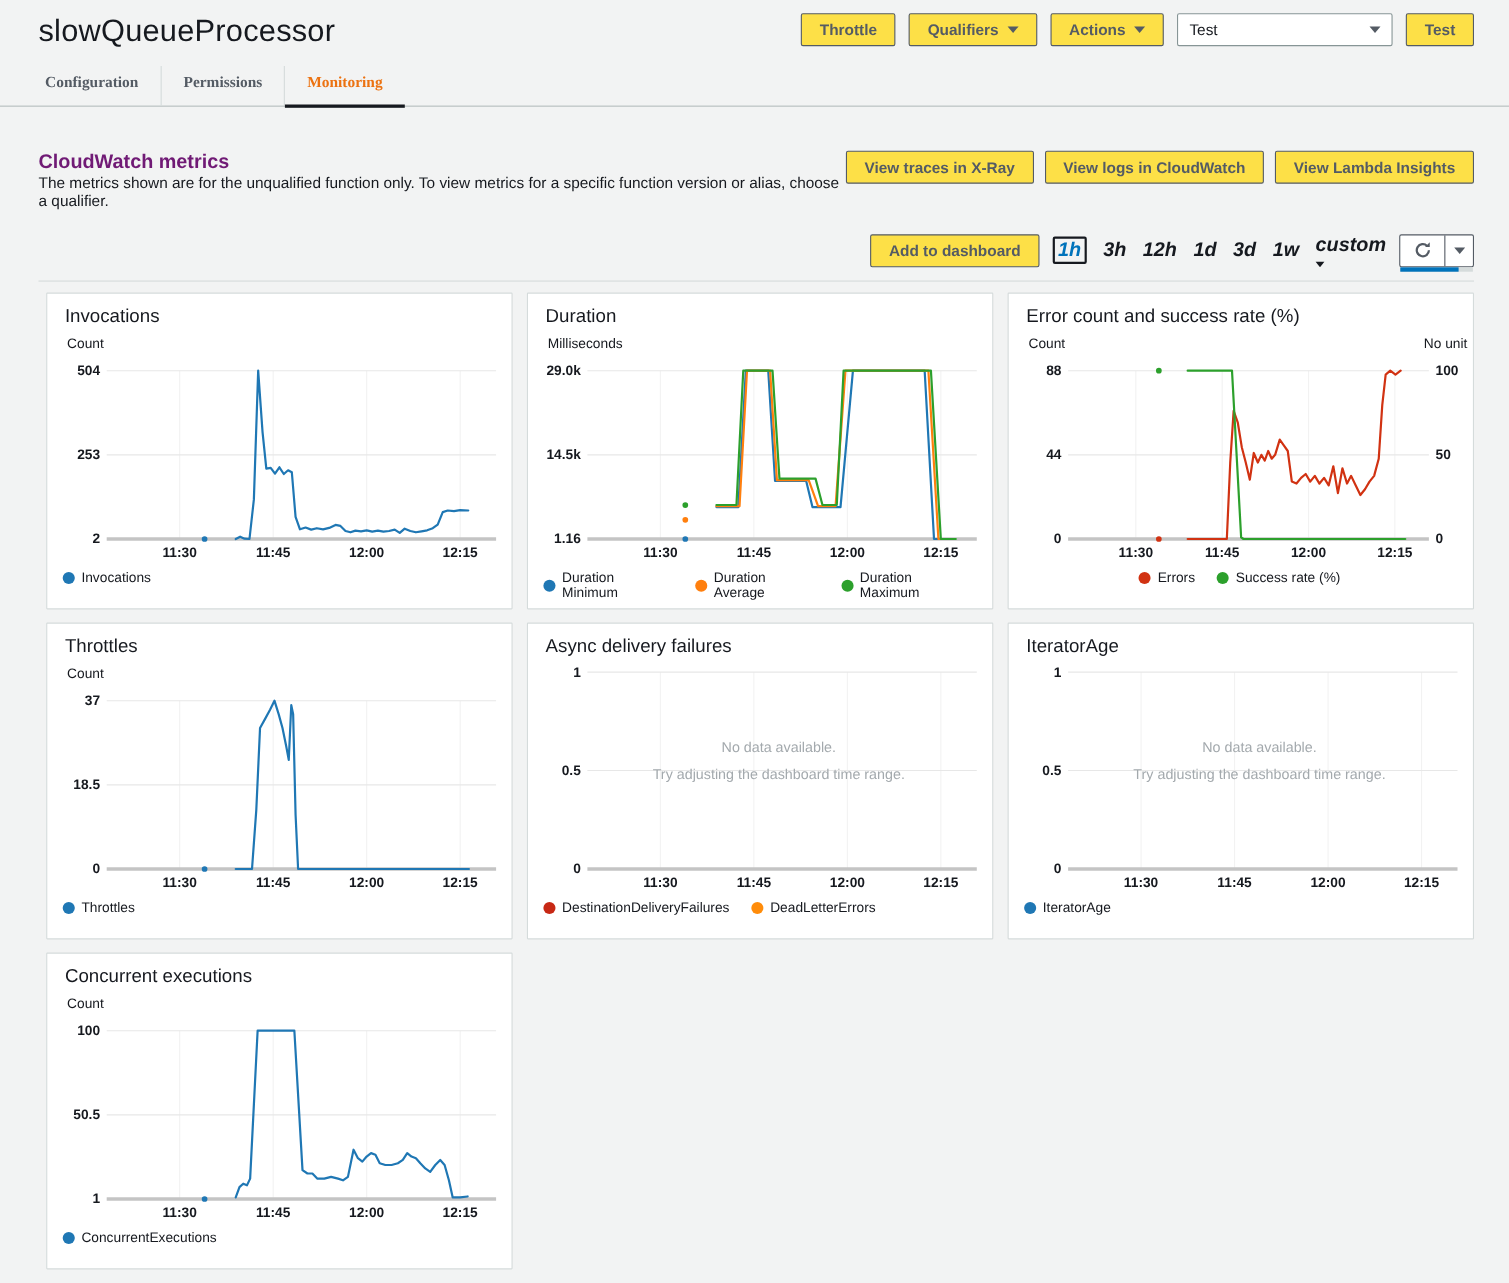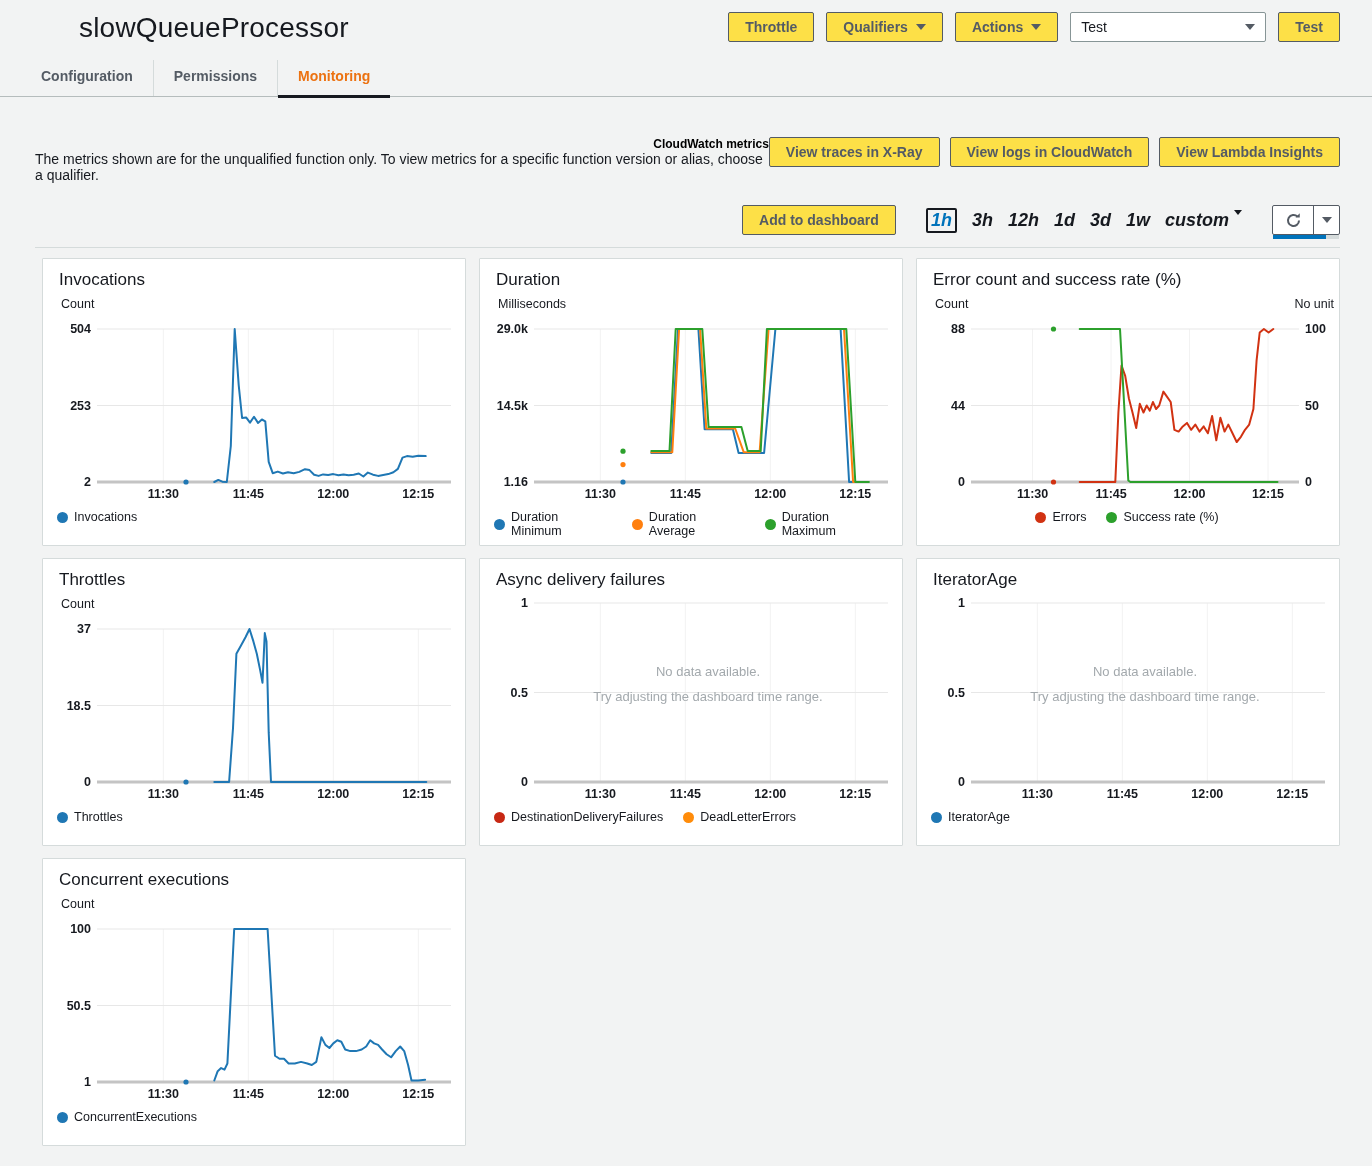--- a/index.html
+++ b/index.html
@@ -5,52 +5,52 @@
   * { box-sizing: border-box; margin: 0; padding: 0; }
   html,body { width:1372px; height:1166px; }
   body {
     font-family: "Liberation Sans", sans-serif;
     background: #f2f3f3;
     color: #16191f;
     overflow: hidden;
   }
   
   .page-header { display:flex; justify-content:space-between; align-items:flex-start; padding:12px 32px 0 35px; }
-  .page-title { font-size:28px; font-weight:500; color:#16191f; letter-spacing:0.2px;margin-left:44px; }
+  .page-title { font-size:28px; font-weight:500; color:#16191f; letter-spacing:0.2px; }
   .header-actions { display:flex; gap:12px; align-items:center; }
   .btn {
     background:#fde047; border:1px solid #545b64; border-radius:2px;
     padding:5px 16px; font-size:14px; font-weight:700; color:#545b64;
     display:inline-flex; align-items:center; gap:8px; cursor:pointer; white-space:nowrap;
     font-family:"Liberation Sans",sans-serif; height:30px;
   }
   .caret { width:0; height:0; border-left:5px solid transparent; border-right:5px solid transparent; border-top:6px solid #545b64; display:inline-block; }
   .caret.sm { border-left-width:4px; border-right-width:4px; border-top-width:5px; border-top-color:#16191f; }
   .select {
     background:#fff; border:1px solid #879596; border-radius:2px; height:30px; width:196px;
     display:inline-flex; align-items:center; justify-content:space-between; padding:0 10px;
     font-size:14px; color:#16191f; cursor:pointer;
   }
   
   .tab-bar { display:flex; align-items:flex-end; margin-top:16px; border-bottom:1px solid #b5bcbc; padding-left:21px; }
-  .tab { padding:8px 20px 12px; font-size:14px; font-weight:700; color:#545b64; cursor:pointer; position:relative; }
+  .tab { padding:8px 20px 12px; font-size:14px; font-weight:700; color:#545b64; cursor:pointer; position:relative;font-family:Liberation Serif, serif; }
   .tab + .tab { border-left:1px solid #d5dbdb; }
   .tab.active { color:#ec7211; }
   .tab.active::after { content:""; position:absolute; left:0; right:0; bottom:-2px; height:3px; background:#16191f; }
   
   .metrics-header { display:flex; justify-content:space-between; align-items:flex-start; padding:40px 32px 0 35px; }
-  .metrics-title { font-size:12px; font-weight:700; color:#000000;text-align:right; }
+  .metrics-title { font-size:18px; font-weight:700; color:#701a75; }
   .metrics-desc { font-size:14px; color:#16191f; margin-top:0; }
   .metrics-actions { display:flex; gap:10px; }
   
-  .toolbar { display:flex; justify-content:flex-end; align-items:center; margin:22px 32px 0 35px; padding-bottom:12px; border-bottom:1px solid #d5dbdb; gap:30px; }
+  .toolbar { display:flex; justify-content:flex-end; align-items:center; margin:22px 32px 0 35px; padding-bottom:12px; border-bottom:1px solid #d5dbdb; gap:12px; }
   .ranges { display:flex; align-items:center; gap:15px; font-size:18px; font-weight:600; color:#16191f;font-style:italic; }
   .range { cursor:pointer; }
   .range.selected { color:#0073bb; border:2px solid #16191f; border-radius:2px; padding:0 3px; font-weight:700; }
-  .range-custom { display:inline-flex; align-items:flex-start; gap:5px; cursor:pointer; }
+  .range-custom { display:inline-flex; align-items:flex-start; gap:5px; cursor:pointer;flex-direction:column; }
   .refresh-split { position:relative; display:flex; background:#fff; border:1px solid #545b64; border-radius:2px; height:30px; }
   .refresh-cell { width:40px; display:flex; align-items:center; justify-content:center; cursor:pointer; }
   .refresh-cell + .refresh-cell { width:26px; border-left:1px solid #545b64; }
   .refresh-progress { position:absolute; top:100%; left:0; width:100%; height:4px; background:#d5dbdb; margin-top:1px; }
   .refresh-progress > div { height:100%; background:#0073bb; }
   
   .cards { display:grid; grid-template-columns:repeat(3, 424px); gap:12px 13px; padding:10px 0 0 42px; }
   .card { background:#fff; border:1px solid #d5dbdb; border-radius:1px; width:424px; height:288px; overflow:hidden; }
   .card h3 { font-size:17px; font-weight:400; color:#16191f; padding:11px 16px 2px; }
   .card svg { display:block; }

